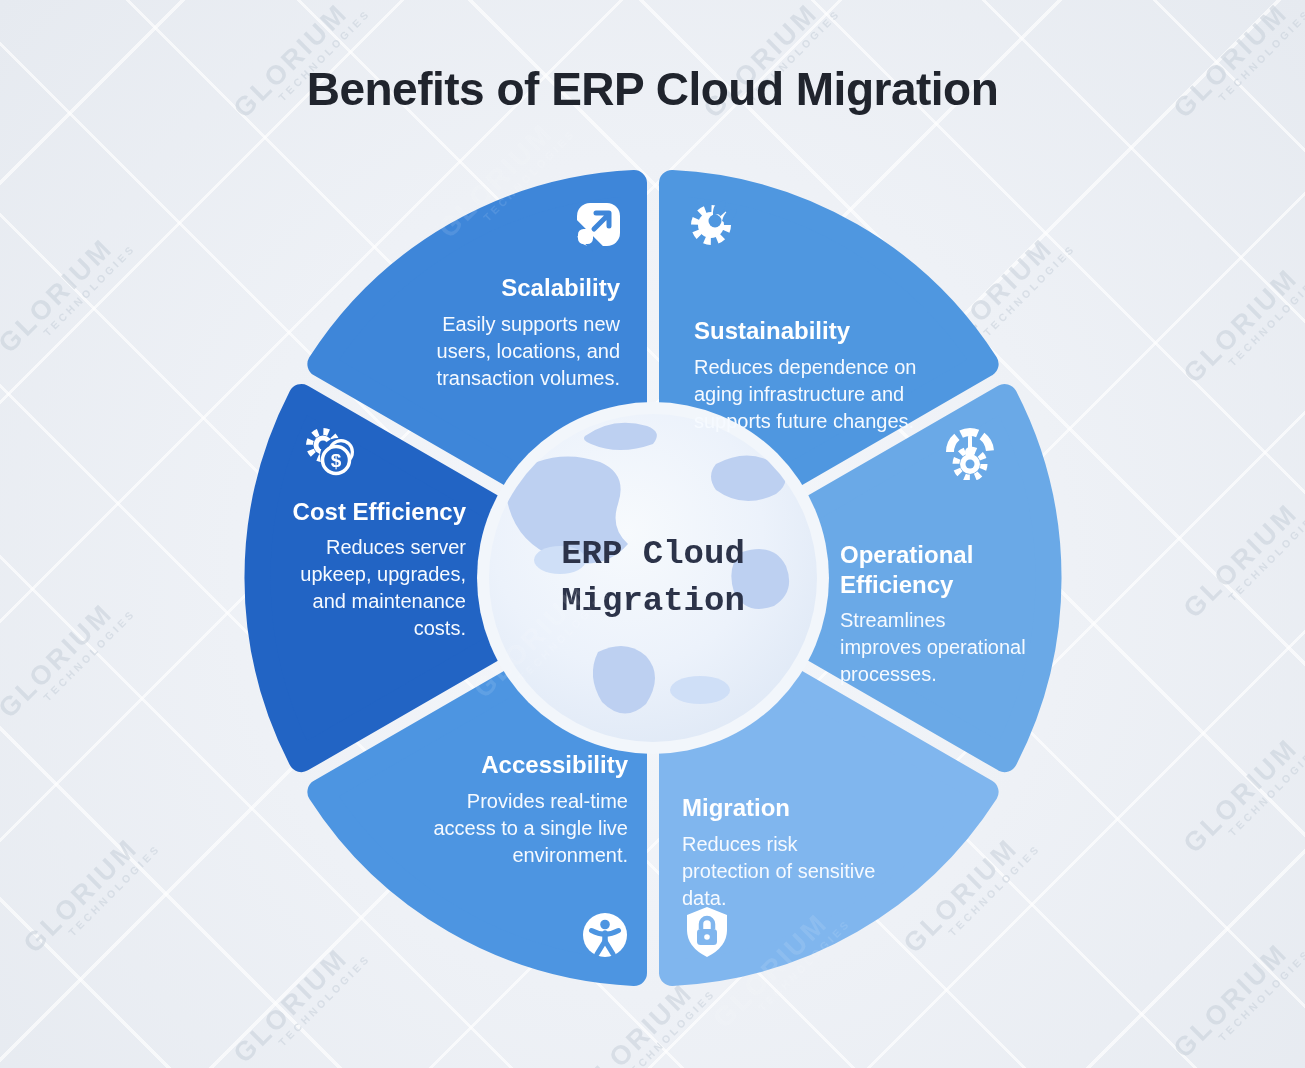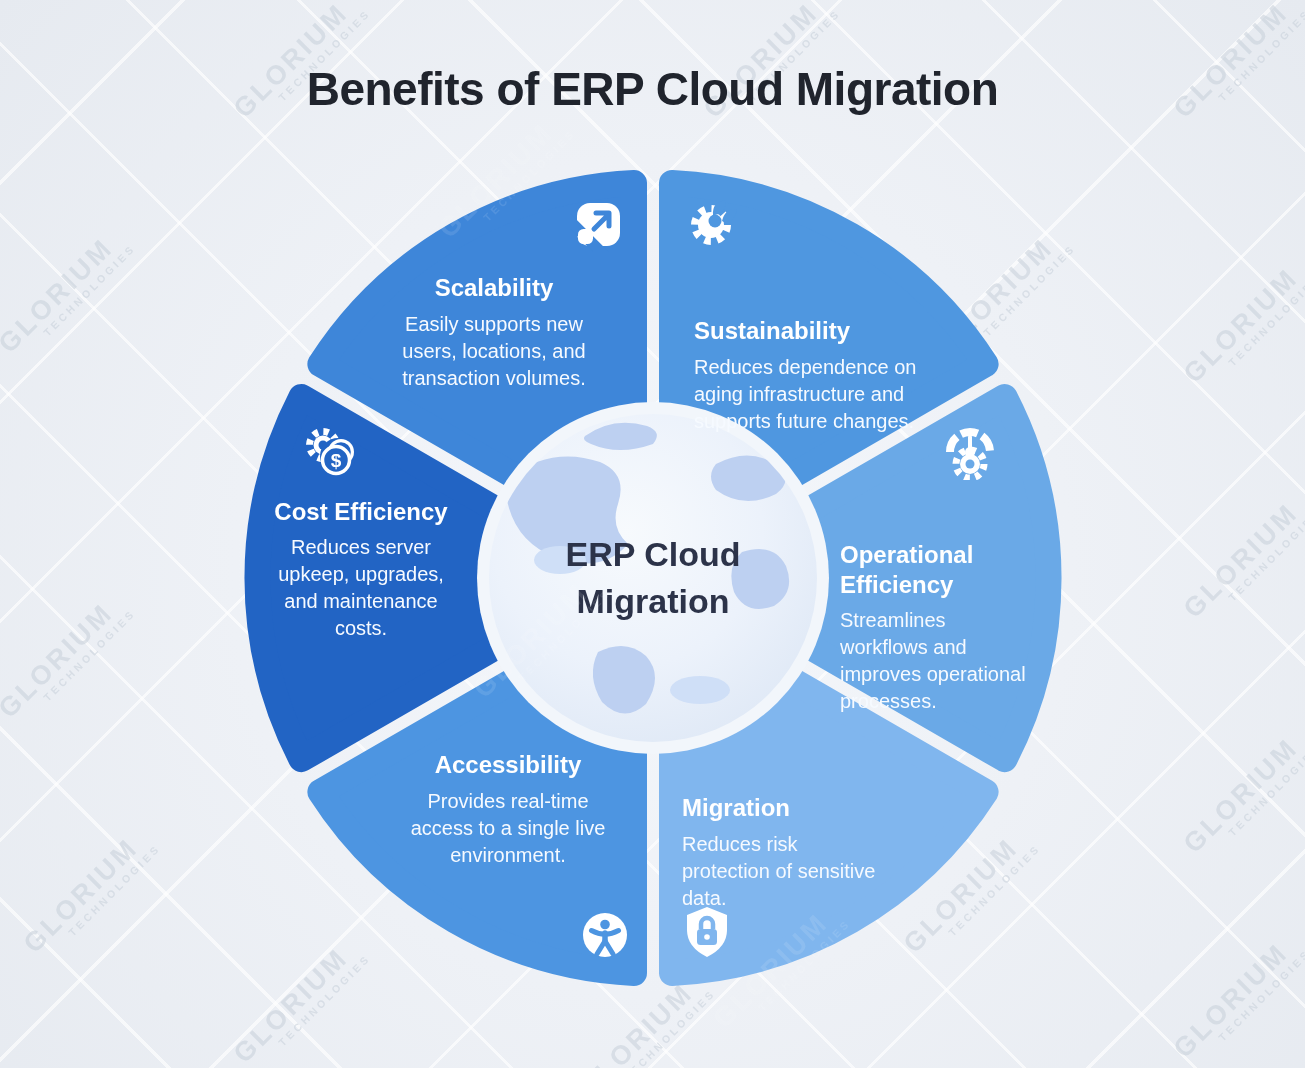--- a/index.html
+++ b/index.html
@@ -18,25 +18,25 @@
   .wm .l2{font-weight:700;font-size:10.5px;letter-spacing:3.4px;line-height:1;
           align-self:flex-end;margin-right:-16px;margin-top:1px;}
   .wm-under{color:#c7d0da;opacity:.55;}
   .wm-over{color:#ffffff;opacity:.10;}
   .title{position:absolute;left:0;right:0;top:62px;text-align:center;
          font-size:46px;font-weight:700;letter-spacing:-.5px;color:#20242d;}
   svg.wheel{position:absolute;left:0;top:0;}
   .seg-block{position:absolute;color:#ffffff;}
   .seg-heading{position:absolute;left:0;right:0;font-size:24px;font-weight:700;line-height:30px;}
   .seg-desc{position:absolute;left:0;right:0;font-size:20px;line-height:27px;color:#f6faff;}
-  .align-r{text-align:center;}
+  .align-r{text-align:right;}
   .align-l{text-align:left;margin-top:43px;}
   .icon{position:absolute;}
   .center-label{position:absolute;left:503px;top:531px;width:300px;text-align:center;
-                font-size:34px;font-weight:700;line-height:47px;color:#2c3349;}
+                font-size:34px;font-weight:700;line-height:47px;color:#2c3349;font-family:Liberation Mono, monospace;}
 </style>
 </head>
 <body>
 
 <div class="stage">
 
   <div class="layer" id="wm-under-layer">
       <div class="wm wm-under" style="left: 295px; top: 65px;">
         <span class="l1">GLORIUM</span>
         <span class="l2">TECHNOLOGIES</span>
@@ -202,21 +202,20 @@
       <div>Reduces dependence on</div>
       <div>aging infrastructure and</div>
       <div>supports future changes.</div>
     </div>
   </div>
 
   <div class="seg-block align-l" style="left:840px;top:0;width:210px;height:700px">
     <div class="seg-heading" style="top:497px">Operational Efficiency</div>
     <div class="seg-desc" style="top:564px">
       <div>Streamlines</div>
-      <div>workflows and</div>
       <div>improves operational</div>
       <div>processes.</div>
     </div>
   </div>
 
   <div class="seg-block align-l" style="left:682px;top:0;width:240px;height:950px">
     <div class="seg-heading" style="top:750px">Migration</div>
     <div class="seg-desc" style="top:788px">
       <div>Reduces risk</div>
       <div>protection of sensitive</div>

